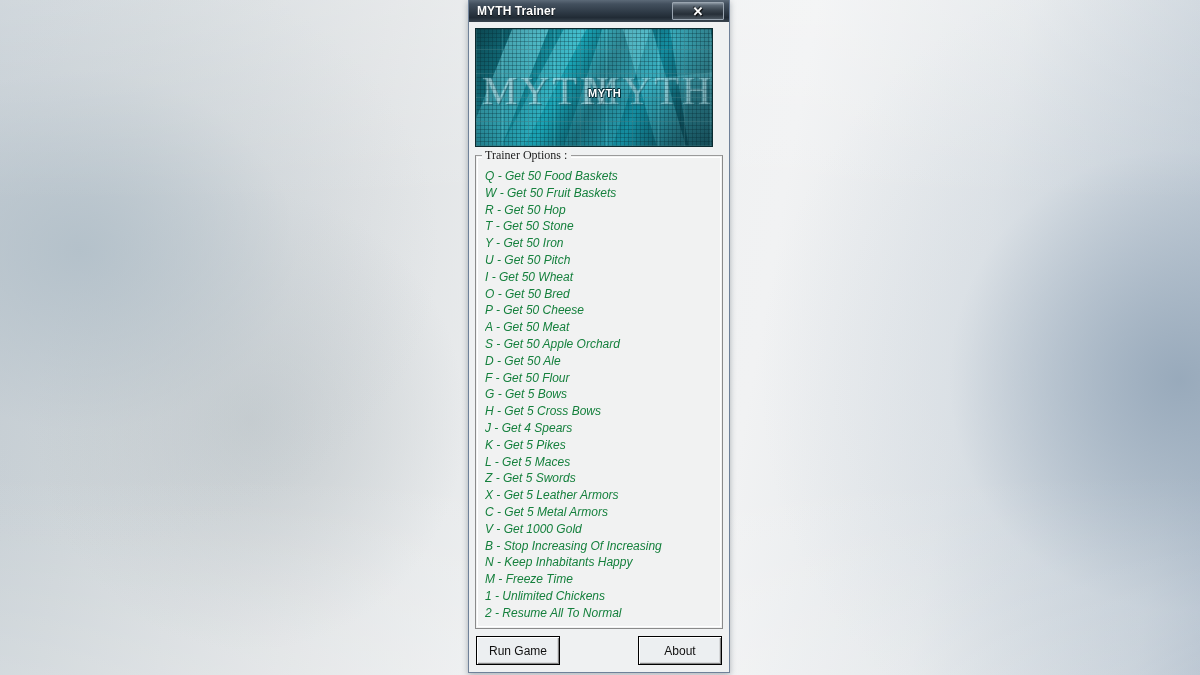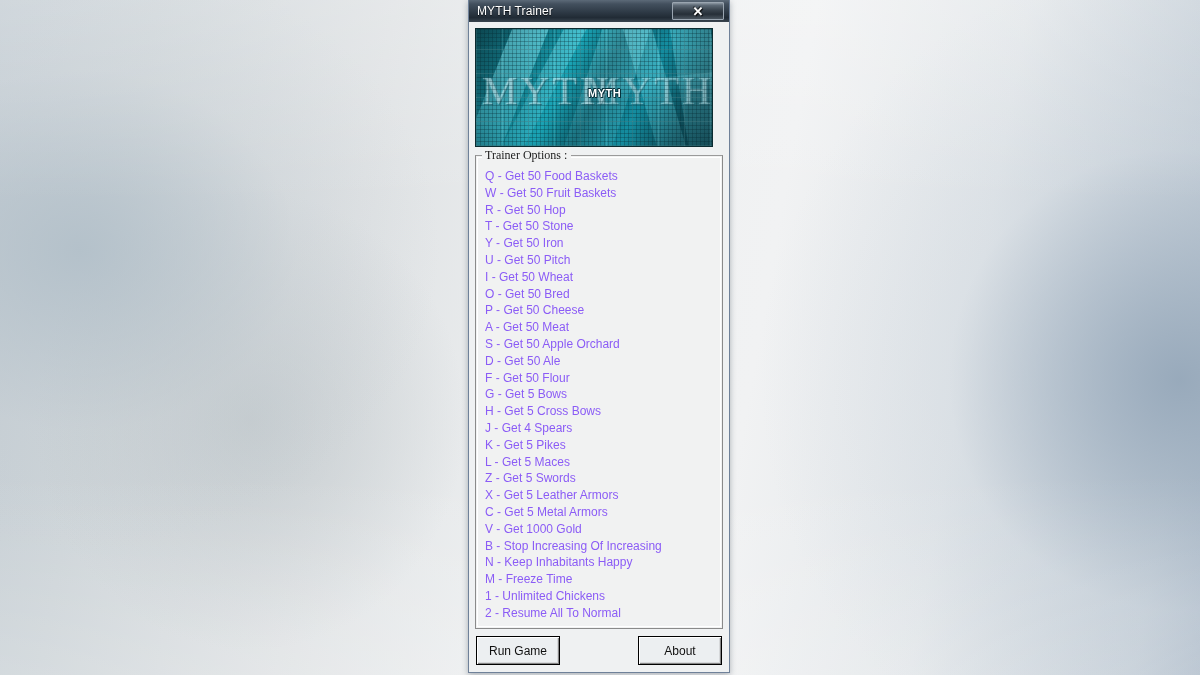--- a/index.html
+++ b/index.html
@@ -64,21 +64,21 @@
       linear-gradient(180deg, #5c6a78 0%, #43505e 18%, #2e3a46 55%, #212b35 80%, #39444f 100%);
     display: flex;
     align-items: center;
     padding: 0 2px 0 8px;
     position: relative;
     z-index: 3;
   }
   .titlebar-text {
     color: #ffffff;
     font-size: 12px;
-    font-weight: normal;
+    font-weight: bold;
     letter-spacing: 0.1px;
     text-shadow: 0 1px 1px rgba(0,0,0,0.8);
     white-space: nowrap;
   }
   .titlebar-spacer { flex: 1 1 auto; }
   .close-button {
     width: 52px;
     height: 18px;
     margin-right: 3px;
     background: linear-gradient(180deg, #8d98a3 0%, #5e6a76 14%, #39434d 45%, #262f38 70%, #4a555f 100%);
@@ -213,24 +213,25 @@
   .option-list {
     display: flex;
     flex-direction: column;
     padding-left: 3px;
     padding-top: 1px;
   }
   .option-item {
     height: 16.8px;
     line-height: 16.8px;
     font-size: 12px;
-    color: #8b5cf6;
+    color: #15803d;
     white-space: nowrap;
     overflow: hidden;
     cursor: default;
+    font-style: italic;
   }
 
   
   .button-row {
     flex: 0 0 26px;
     display: flex;
     align-items: center;
     justify-content: space-between;
     margin: 4px 2px 2px 2px;
   }

